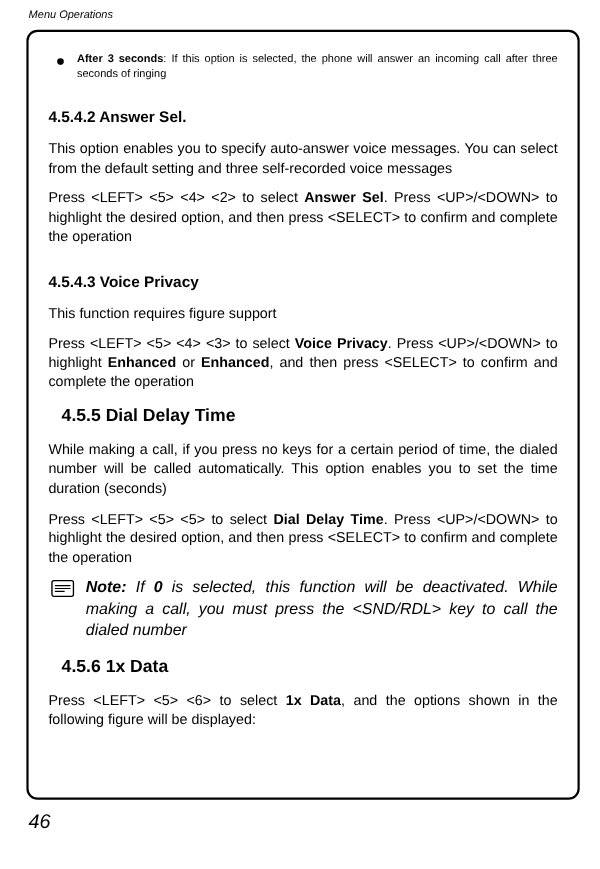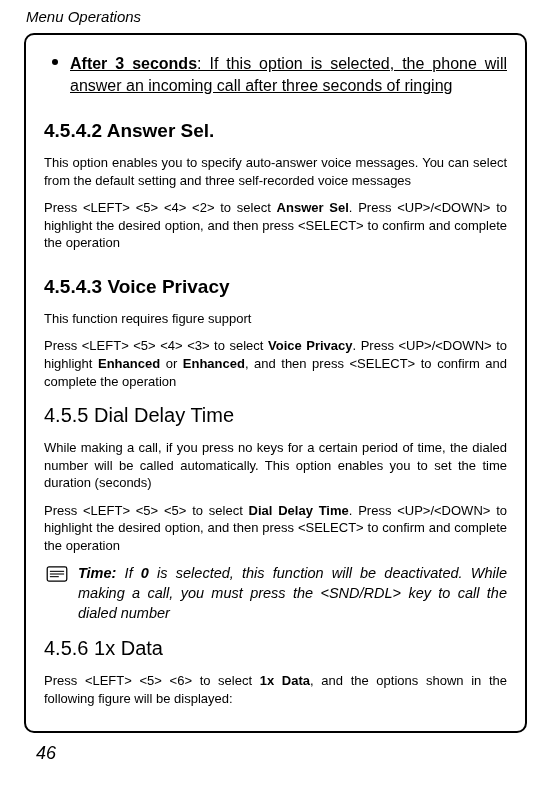--- a/index.html
+++ b/index.html
@@ -1,31 +1,31 @@
 <!DOCTYPE html>
 <html><head>
   <meta charset="utf-8">
   <style>
     * { margin: 0; padding: 0; box-sizing: border-box; }
     body { width: 545px; height: 790px; background: #fff; font-family: Arial, Helvetica, sans-serif; position: relative; }
     .page { width: 545px; height: 790px; padding: 8px 18px 18px 24px; }
-    .header { font-style: italic; font-size: 15px; margin-bottom: 8px; margin-left: 2px; }
+    .header { font-style: italic; font-size: 10px; margin-bottom: 8px; margin-left: 2px; }
     .content-box { border: 2px solid #000; border-radius: 10px; padding: 18px 18px 40px 18px; height: 700px; }
-    .bullet-item { display: flex; margin-bottom: 10px; font-size: 16px; line-height: 1.35; text-align: justify; text-decoration: underline; }
+    .bullet-item { display: flex; margin-bottom: 10px; font-size: 10px; line-height: 1.35; text-align: justify; }
     .bullet-dot { width: 6px; height: 6px; background: #000; border-radius: 50%; margin-top: 6px; margin-left: 8px; margin-right: 12px; flex-shrink: 0; }
     .bullet-text { flex: 1; }
     .bold { font-weight: bold; }
-    .section-head { font-weight: bold; font-size: 19px; margin-top: 24px; margin-bottom: 12px; }
+    .section-head { font-weight: bold; font-size: 14px; margin-top: 24px; margin-bottom: 12px; }
     .para { font-size: 13px; line-height: 1.35; margin-bottom: 10px; text-align: justify; }
-    .subsection-head { font-weight: normal; font-size: 20px; margin-top: 14px; margin-bottom: 12px; }
+    .subsection-head { font-weight: bold; font-size: 16px; margin-top: 14px; margin-bottom: 12px; margin-left: 12px; }
     .note-row { display: flex; margin-bottom: 12px; }
     .note-icon { width: 22px; flex-shrink: 0; margin-left: 2px; margin-right: 10px; margin-top:2px;}
     .note-text { flex: 1; font-style: italic; font-size: 14.5px; line-height: 1.35; text-align: justify; }
     .note-text .boldital { font-weight: bold; font-style: italic; }
-    .page-num { font-style: italic; font-size: 18px; margin-top: 10px; margin-left: 12px; }
+    .page-num { font-style: italic; font-size: 18px; margin-top: 10px; margin-left: 2px; }
   </style>
 </head>
 <body>
 
 <div class="page">
   <div class="header">Menu Operations</div>
 
   <div class="content-box">
 
     <div class="bullet-item">
@@ -57,21 +57,21 @@
     <div class="note-row">
       <div class="note-icon">
         <svg viewBox="0 0 24 18" width="22" height="16">
           <rect x="1" y="1" width="22" height="16" rx="2" fill="none" stroke="#000" stroke-width="1.4"></rect>
           <line x1="4" y1="6" x2="20" y2="6" stroke="#000" stroke-width="1.2"></line>
           <line x1="4" y1="9" x2="20" y2="9" stroke="#000" stroke-width="1.2"></line>
           <line x1="4" y1="12" x2="14" y2="12" stroke="#000" stroke-width="1.2"></line>
         </svg>
       </div>
       <div class="note-text">
-        <span class="boldital">Time:</span><span> If </span><span class="boldital">0</span><span> is selected, this function will be deactivated. While making a call, you must press the &lt;SND/RDL&gt; key to call the dialed number</span>
+        <span class="boldital">Note:</span><span> If </span><span class="boldital">0</span><span> is selected, this function will be deactivated. While making a call, you must press the &lt;SND/RDL&gt; key to call the dialed number</span>
       </div>
     </div>
 
     <div class="subsection-head">4.5.6 1x Data</div>
     <div class="para">
       <span>Press &lt;LEFT&gt; &lt;5&gt; &lt;6&gt; to select </span><span class="bold">1x Data</span><span>, and the options shown in the following figure will be displayed:</span>
     </div>
 
   </div>
 

